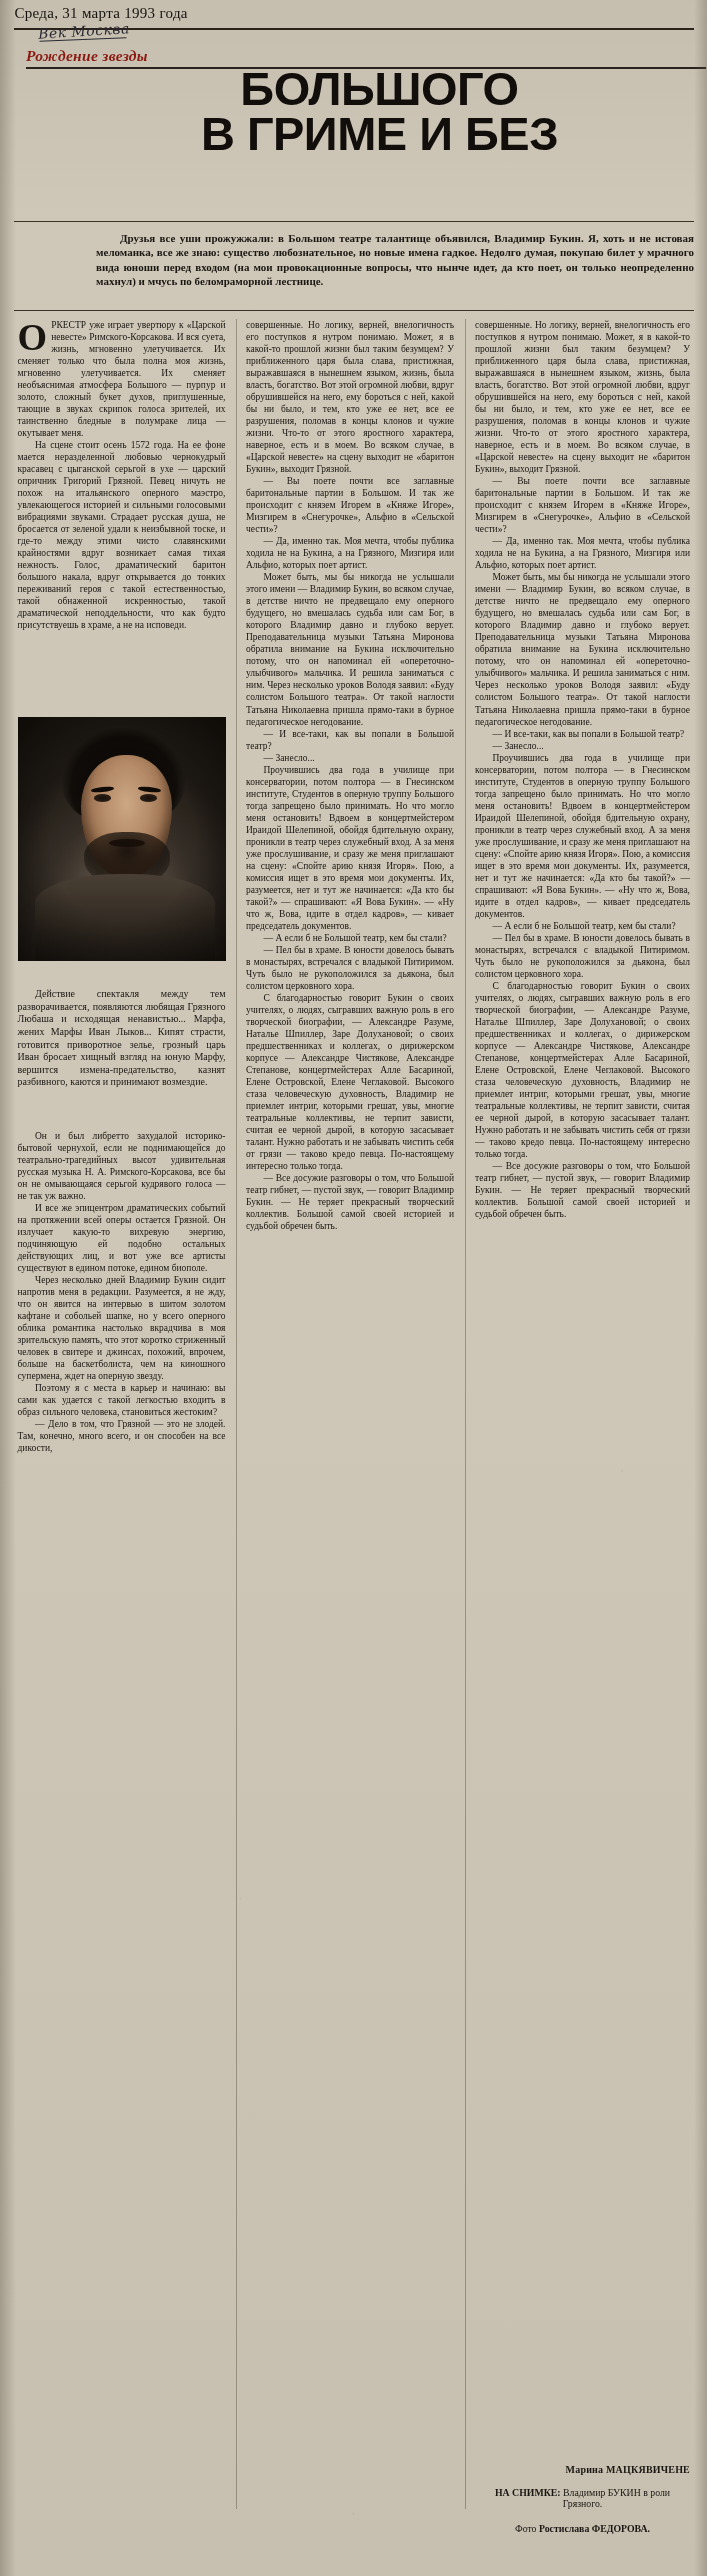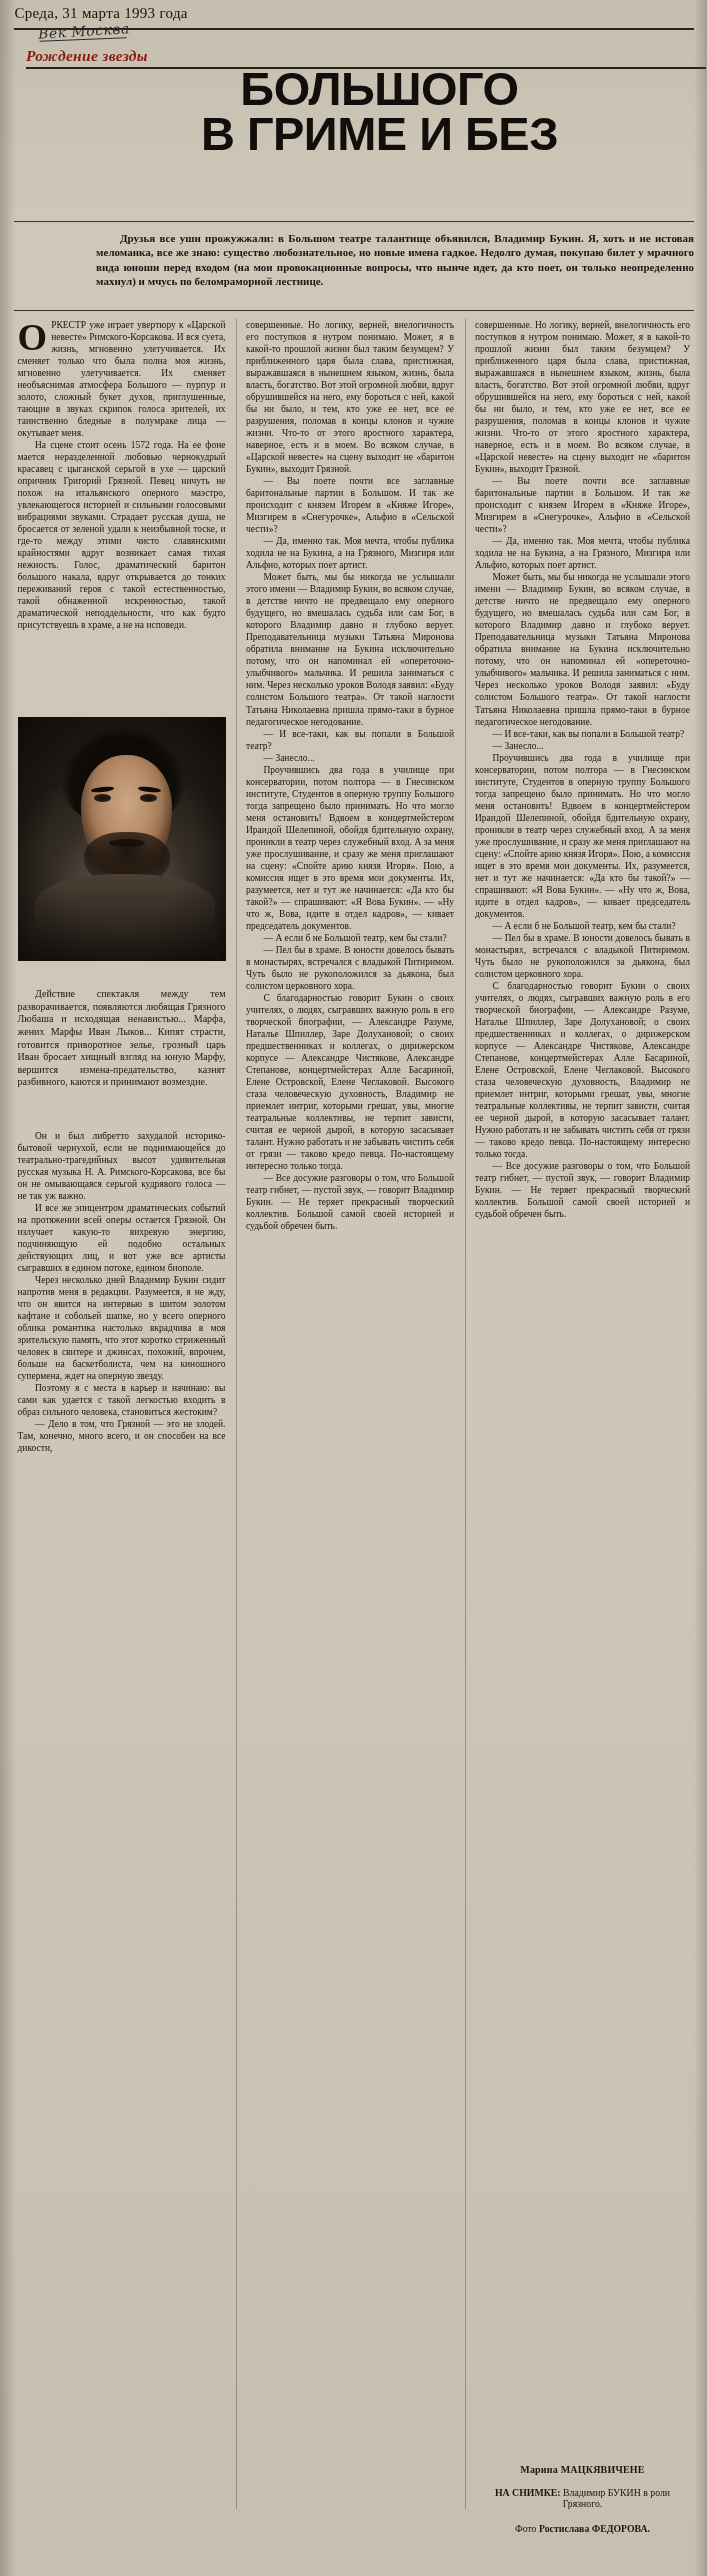--- a/index.html
+++ b/index.html
@@ -272,21 +272,21 @@
     text-align: justify;
     text-indent: 17.5px;
   }
 
   
   .signature {
     position: absolute;
     left: 475px;
     width: 215px;
     font-family: "Liberation Serif", serif;
-    text-align: center;
+    text-align: right;
     font-weight: bold;
     font-size: 10px;
     letter-spacing: 0.2px;
   }
   .sig-author { top: 2464px; }
   .photo-credit {
     position: absolute;
     left: 475px;
     width: 215px;
     text-align: center;
@@ -353,21 +353,21 @@
     <div class="mouth"></div>
     <div class="beard"></div>
     <div class="body"></div>
     <div class="vignette"></div>
   </div>
 
   <div class="photo-caption">Действие спектакля между тем разворачивается, появляются любящая Грязного Любаша и исходящая ненавистью... Марфа, жених Марфы Иван Лыков... Кипят страсти, готовится приворотное зелье, грозный царь Иван бросает хищный взгляд на юную Марфу, вершится измена-предательство, казнят разбивного, каются и принимают возмездие.</div>
 
   <div class="col col1b" style="top:1130px;">
     <p>Он и был либретто захудалой историко-бытовой чернухой, если не поднимающейся до театрально-трагедийных высот удивительная русская музыка Н. А. Римского-Корсакова, все бы он не омывающаяся серьгой кудрявого голоса — не так уж важно.</p>
-    <p>И все же эпицентром драматических событий на протяжении всей оперы остается Грязной. Он излучает какую-то вихревую энергию, подчиняющую ей подобно остальных действующих лиц, и вот уже все артисты сыгравших в едином потоке, едином биополе.</p>
+    <p>И все же эпицентром драматических событий на протяжении всей оперы остается Грязной. Он излучает какую-то вихревую энергию, подчиняющую ей подобно остальных действующих лиц, и вот уже все артисты существуют в едином потоке, едином биополе.</p>
     <p>Через несколько дней Владимир Букин сидит напротив меня в редакции. Разумеется, я не жду, что он явится на интервью в шитом золотом кафтане и собольей шапке, но у всего оперного облика романтика настолько вкрадчива в моя зрительскую память, что этот коротко стриженный человек в свитере и джинсах, похожий, впрочем, больше на баскетболиста, чем на киношного супермена, ждет на оперную звезду.</p>
     <p>Поэтому я с места в карьер и начинаю: вы сами как удается с такой легкостью входить в образ сильного человека, становиться жестоким?</p>
     <p>— Дело в том, что Грязной — это не злодей. Там, конечно, много всего, и он способен на все дикости,</p>
   </div>
 
   <div class="col col2">
     <p class="noindent">совершенные. Но логику, верней, внелогичность его поступков я нутром понимаю. Может, я в какой-то прошлой жизни был таким безумцем? У приближенного царя была слава, пристижная, выражавшаяся в нынешнем языком, жизнь, была власть, богатство. Вот этой огромной любви, вдруг обрушившейся на него, ему бороться с ней, какой бы ни было, и тем, кто уже ее нет, все ее разрушения, поломав в концы клонов и чужие жизни. Что-то от этого яростного характера, наверное, есть и в моем. Во всяком случае, в «Царской невесте» на сцену выходит не «баритон Букин», выходит Грязной.</p>
     <p>— Вы поете почти все заглавные баритональные партии в Большом. И так же происходит с князем Игорем в «Княже Игоре», Мизгирем в «Снегурочке», Альфио в «Сельской чести»?</p>
     <p>— Да, именно так. Моя мечта, чтобы публика ходила не на Букина, а на Грязного, Мизгиря или Альфио, которых поет артист.</p>
     <p>Может быть, мы бы никогда не услышали этого имени — Владимир Букин, во всяком случае, в детстве ничто не предвещало ему оперного будущего, но вмешалась судьба или сам Бог, в которого Владимир давно и глубоко верует. Преподавательница музыки Татьяна Миронова обратила внимание на Букина исключительно потому, что он напоминал ей «опереточно-улыбчивого» мальчика. И решила заниматься с ним. Через несколько уроков Володя заявил: «Буду солистом Большого театра». От такой наглости Татьяна Николаевна пришла прямо-таки в бурное педагогическое негодование.</p>

